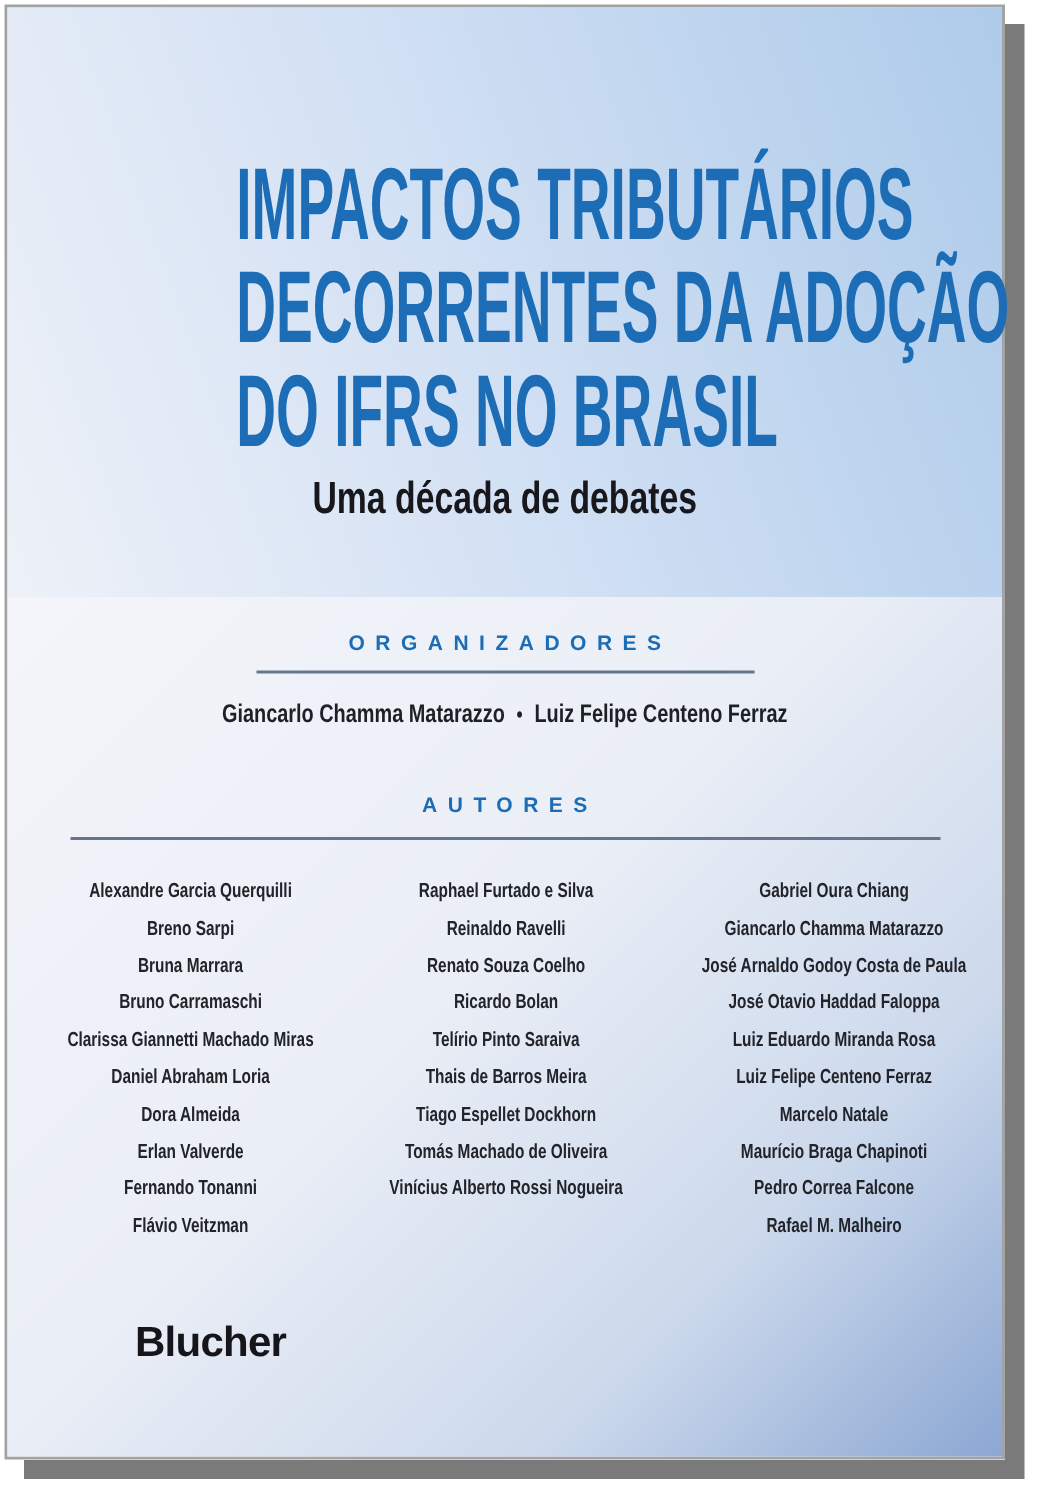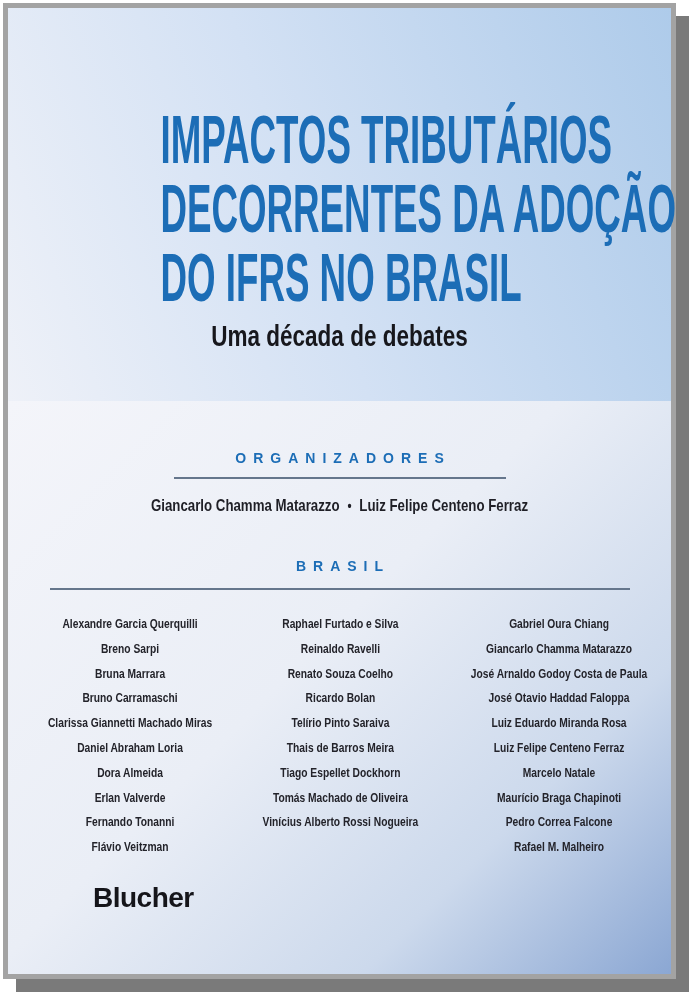--- a/index.html
+++ b/index.html
@@ -11,21 +11,21 @@
   }
   .page {
     position: relative;
     width: 698px; height: 1000px;
     background: #ffffff;
   }
   .cover {
     position: absolute;
     left: 3px; top: 3px;
     width: 663px; height: 966px;
-    border: 5px solid #a3a3a3;
+    border: 2px solid #a3a3a3;
     box-shadow: 13px 13px 0 0 #7a7a7a;
     display: flex;
     flex-direction: column;
   }
   
   .top-section {
     height: 393px;
     background: linear-gradient(70deg, #eef1f8 0%, #d3e1f4 45%, #aecbea 100%);
   }
   .title {
@@ -60,21 +60,21 @@
   }
   .sec-label {
     text-align: center;
     color: #1c6db6;
     font-weight: bold;
     font-size: 14px;
     letter-spacing: 7px;
     text-indent: 7px;
     white-space: nowrap;
   }
-  .sec-label.org { padding-top: 49px; }
+  .sec-label.org { padding-top: 22px; }
   .sec-label.aut { margin-top: 42px; }
   .rule {
     height: 2px;
     background: #65768c;
   }
   .rule-org { width: 332px; margin: 11px auto 0; }
   .rule-aut { width: 580px; margin: 14px auto 0; }
   .org-names {
     margin-top: 17px;
     text-align: center;
@@ -126,21 +126,21 @@
     </div>
 
     <div class="bottom-section">
 
       <div class="sec-label org">ORGANIZADORES</div>
       <div class="rule rule-org"></div>
       <div class="org-names">
         <span>Giancarlo Chamma Matarazzo</span><span class="bullet">•</span><span>Luiz Felipe Centeno Ferraz</span>
       </div>
 
-      <div class="sec-label aut">BRASIL</div>
+      <div class="sec-label aut">AUTORES</div>
       <div class="rule rule-aut"></div>
 
       <div class="authors-grid">
         <div class="author-col">
           <div class="author">Alexandre Garcia Querquilli</div>
           <div class="author">Breno Sarpi</div>
           <div class="author">Bruna Marrara</div>
           <div class="author">Bruno Carramaschi</div>
           <div class="author">Clarissa Giannetti Machado Miras</div>
           <div class="author">Daniel Abraham Loria</div>

